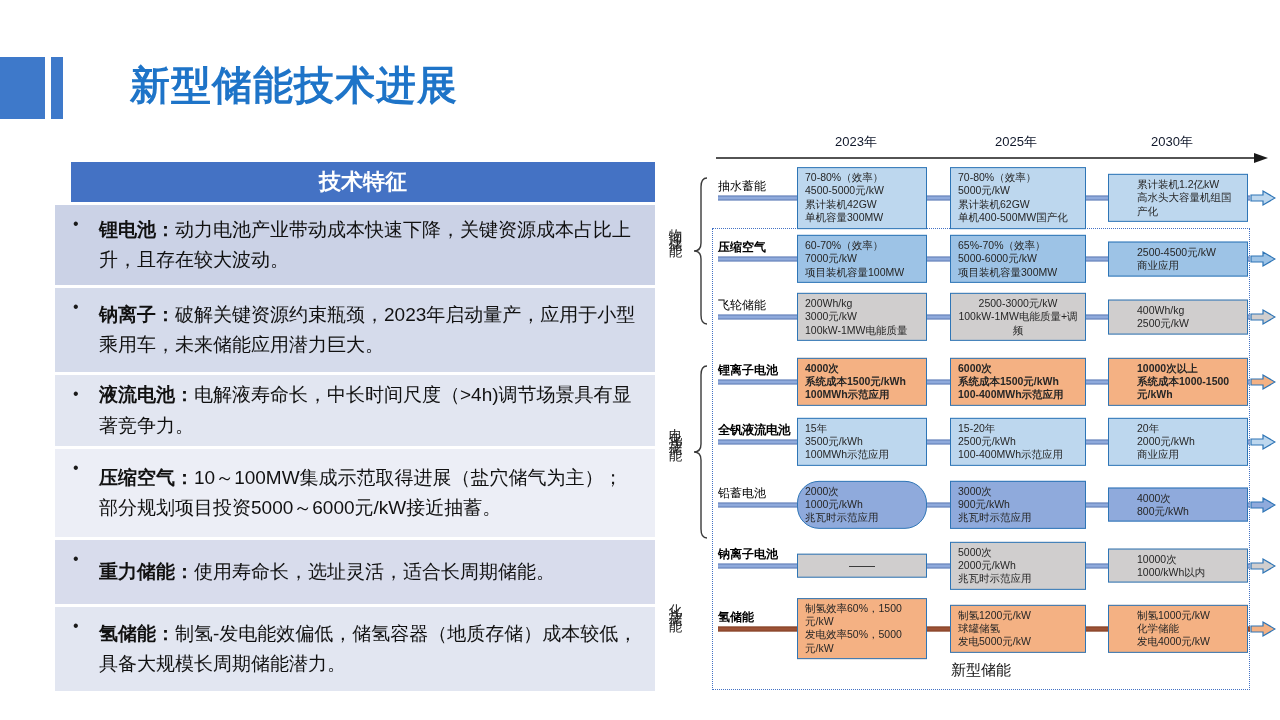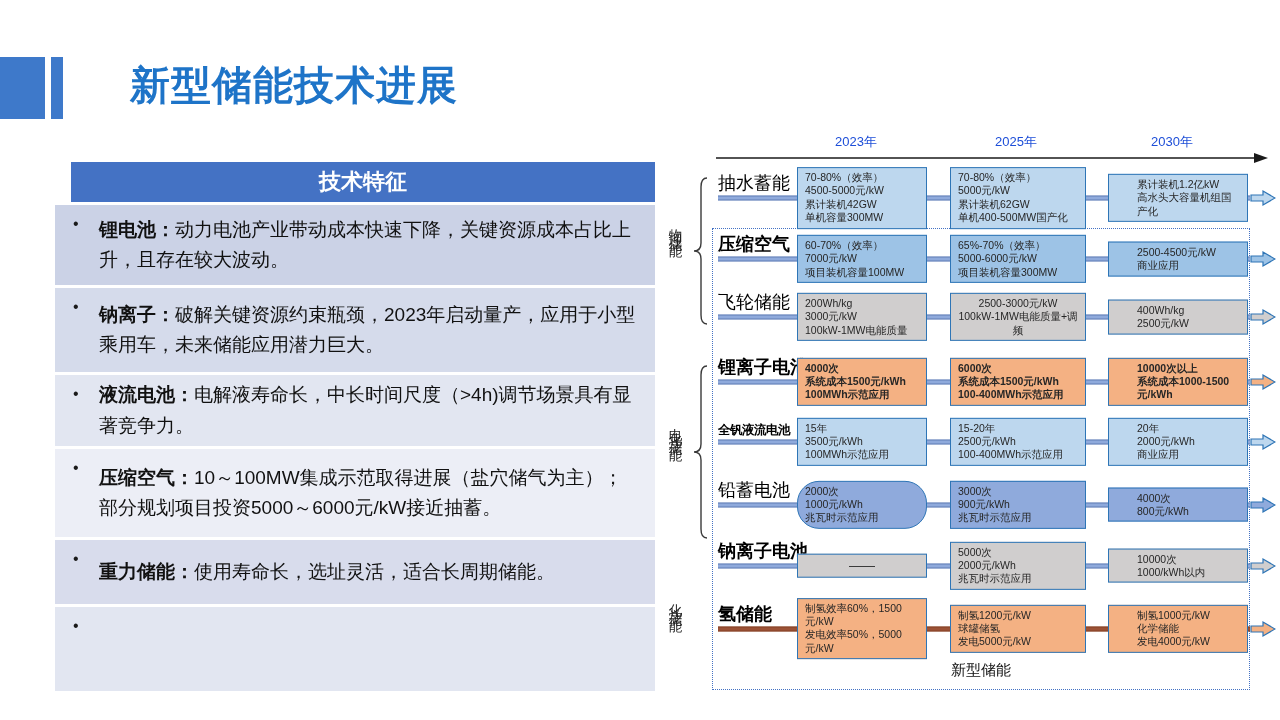--- a/index.html
+++ b/index.html
@@ -23,35 +23,35 @@
   .bullet-row:nth-child(3){ background:#e2e6f1; height:71px; }
   .bullet-row:nth-child(4){ background:#eceef6; height:88px; }
   .bullet-row:nth-child(5){ background:#d8dcec; height:64px; }
   .bullet-row:nth-child(6){ background:#e2e6f1; height:84px; }
   .bullet-row .dot { position:absolute; left:18px; top:10px; font-size:16px; color:#1a1a1a; }
   .bullet-row p { font-size:19px; line-height:1.58; color:#111111; }
   .bterm { font-weight:bold; }
 
   
   .chart { position:absolute; left:660px; top:125px; width:615px; height:585px; }
-  .year-label { position:absolute; top:8px; transform:translateX(-50%); font-size:13px; color:#1d4ed8; }
+  .year-label { position:absolute; top:8px; transform:translateX(-50%); font-size:13px; color:#0f172a; }
   .y1{ left:196px; } .y2{ left:356px; } .y3{ left:512px; }
   .timeline-arrow { position:absolute; left:56px; top:26px; }
 
   .dashed-box { position:absolute; left:52px; top:103px; width:538px; height:462px; border:1.5px dotted #4472c4; }
   .newtype-label { position:absolute; left:52px; top:536px; width:538px; text-align:center; font-size:15px; color:#111111; }
 
   .group-label { position:absolute; left:6px; writing-mode:vertical-lr; text-orientation:upright; letter-spacing:5px; font-size:13.5px; color:#1a1a1a; }
   .g1{ top:93px; } .g2{ top:292px; } .g3{ top:468px; }
   .brace { position:absolute; left:33px; }
   .b1{ top:52px; } .b2{ top:240px; }
 
   .crow { position:absolute; left:0; width:615px; }
   .connector { position:absolute; left:58px; width:532px; height:5px; top:50%; transform:translateY(-50%); border-top:1px solid rgba(60,90,150,.55); border-bottom:1px solid rgba(60,90,150,.55); }
-  .row-label { position:absolute; left:58px; width:84px; bottom:50%; margin-bottom:3px; font-size:18px; color:#000; white-space:nowrap; }
+  .row-label { position:absolute; left:58px; width:84px; bottom:50%; margin-bottom:3px; font-size:12px; color:#000; white-space:nowrap; }
   .row-label.bold { font-weight:bold; }
   .row-label.long { font-size:12.5px; letter-spacing:-0.5px; }
   .cbox { position:absolute; top:50%; transform:translateY(-50%); border:1.5px solid #2e75b6; padding:3px 7px; display:flex; flex-direction:column; justify-content:center; }
   .cbox .bline { font-size:10.5px; line-height:1.28; color:#262626; }
   .cbox.dash { text-align:center; }
   .cbox.dash .bline { font-size:13px; }
   .c1{ left:137px; width:130px; } .c2{ left:290px; width:136px; } .c3{ left:448px; width:140px;padding-left:28px; }
   .end-arrow { position:absolute; left:590px; top:50%; transform:translateY(-50%); }
 </style>
 </head>
@@ -79,20 +79,21 @@
       <div class="bullet-row">
         <span class="dot">•</span>
         <p><span class="bterm">压缩空气：</span><span>10～100MW集成示范取得进展（盐穴储气为主）；部分规划项目投资5000～6000元/kW接近抽蓄。</span></p>
       </div>
       <div class="bullet-row">
         <span class="dot">•</span>
         <p><span class="bterm">重力储能：</span><span>使用寿命长，选址灵活，适合长周期储能。</span></p>
       </div>
       <div class="bullet-row">
         <span class="dot">•</span>
+        <p><span class="bterm">氢储能：</span><span>制氢-发电能效偏低，储氢容器（地质存储）成本较低，具备大规模长周期储能潜力。</span></p>
       </div>
     </div>
 </div>
 
 <div class="chart">
   <span class="year-label y1">2023年</span>
   <span class="year-label y2">2025年</span>
   <span class="year-label y3">2030年</span>
 
   <svg class="timeline-arrow" width="552" height="14" viewBox="0 0 552 14">

